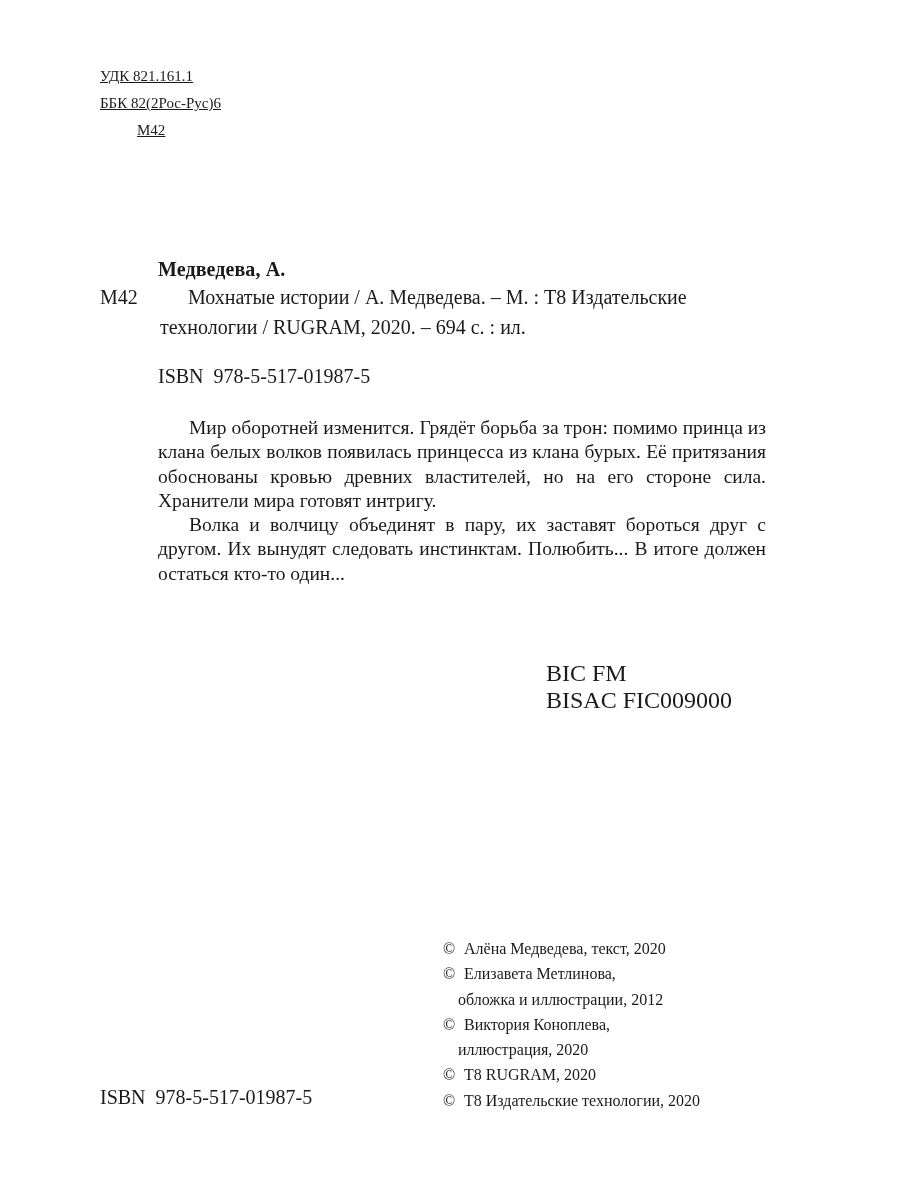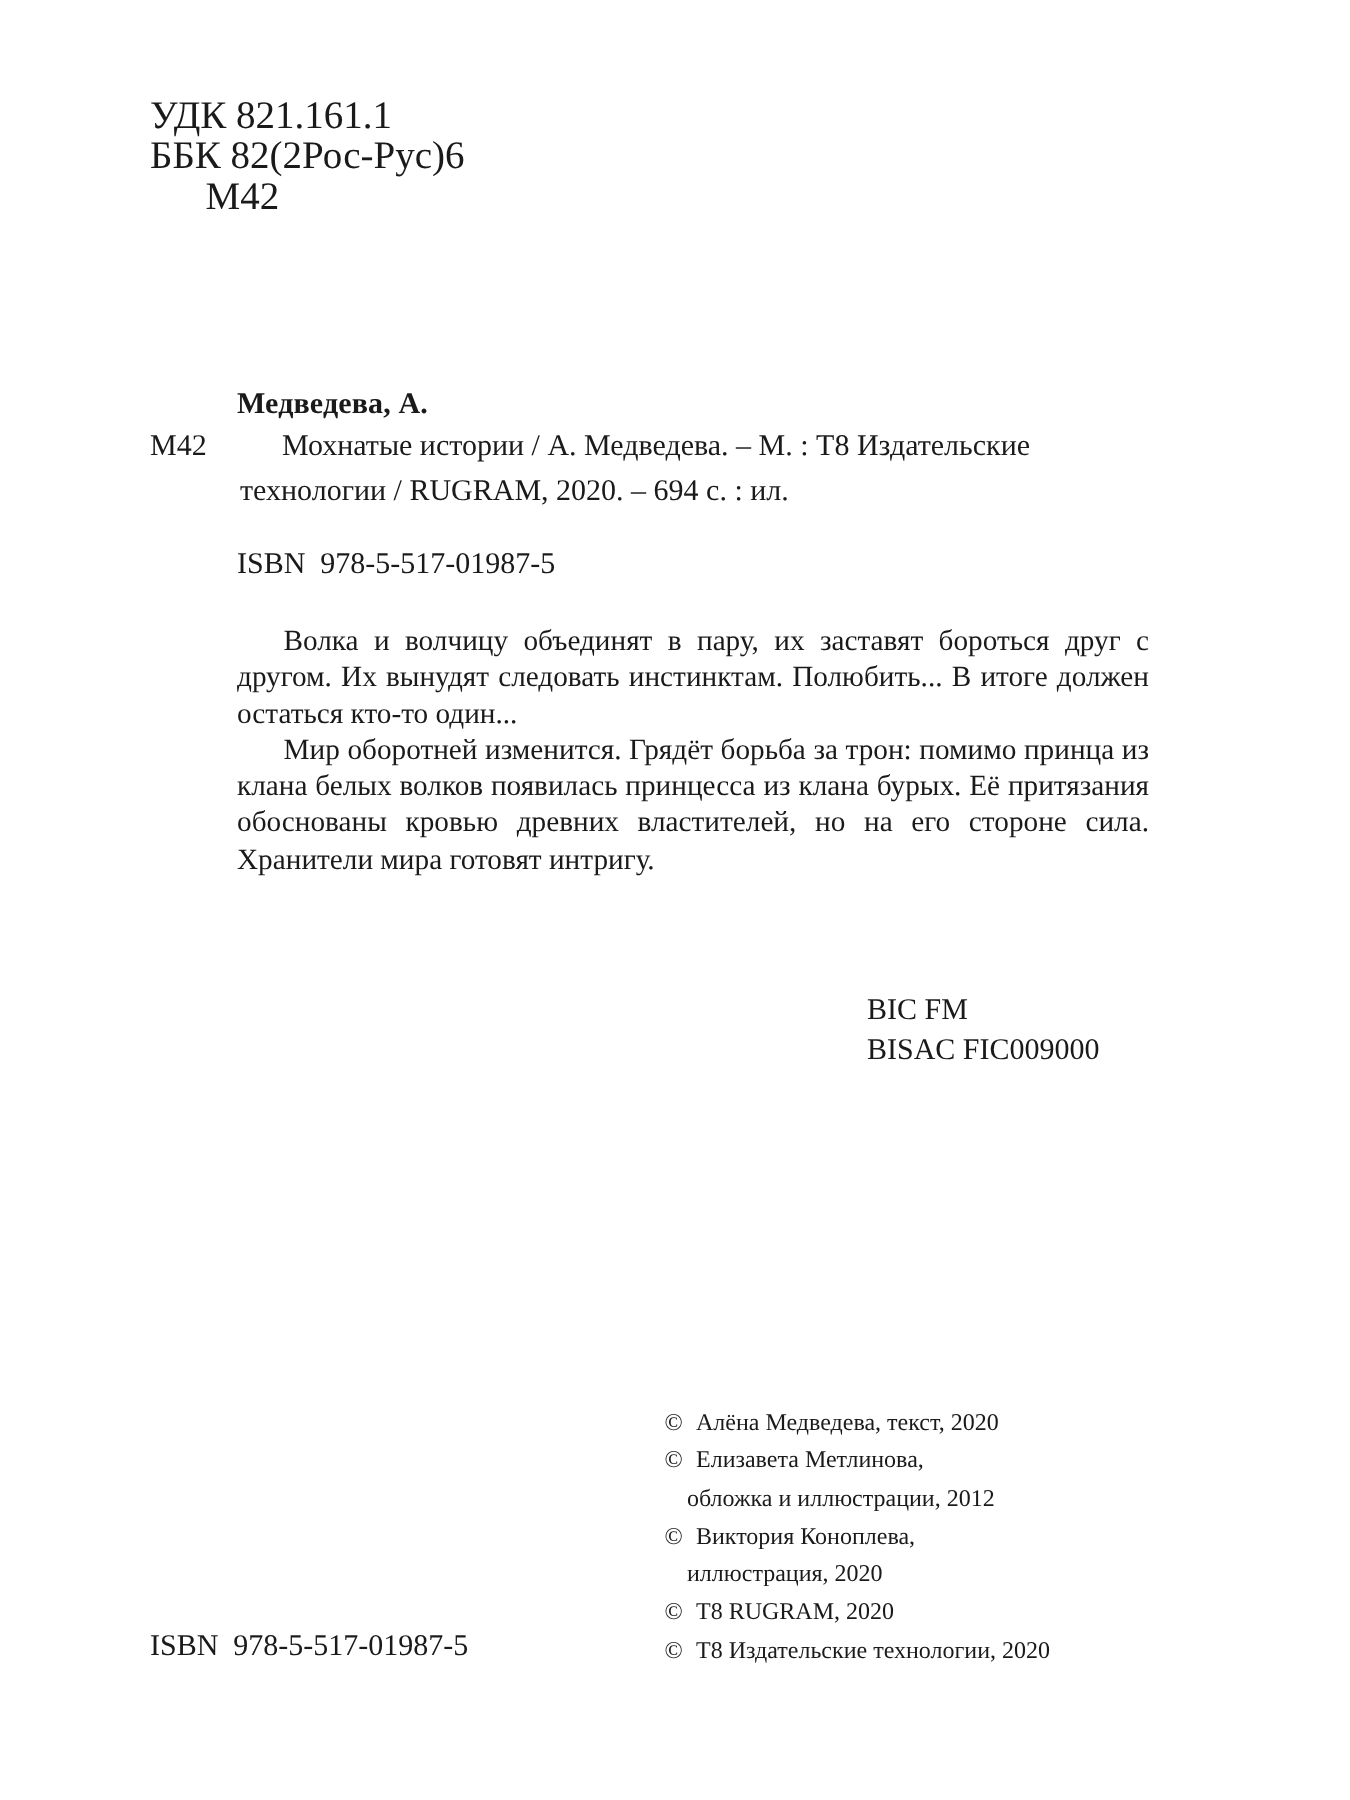--- a/index.html
+++ b/index.html
@@ -23,23 +23,24 @@
     width: 900px;
     height: 1200px;
     background: #ffffff;
   }
 
   
   .class-block {
     position: absolute;
     left: 100px;
     top: 63px;
-    font-size: 26px;
+    font-size: 15px;
     line-height: 27px;
     white-space: nowrap;
+    text-decoration: underline;
   }
   .class-block .cutter {
     display: block;
     padding-left: 37px;
   }
 
   
   .biblio {
     position: absolute;
     left: 100px;
@@ -95,23 +96,23 @@
     hyphens: manual;
   }
   .annotation p {
     margin: 0;
     text-indent: 31px;
   }
 
   
   .codes {
     position: absolute;
-    left: 578px;
+    left: 546px;
     top: 660px;
-    font-size: 20px;
+    font-size: 24px;
     line-height: 27px;
     white-space: nowrap;
   }
 
   
   .copyright {
     position: absolute;
     left: 443px;
     top: 936px;
     font-size: 16px;
@@ -157,22 +158,22 @@
       <span class="biblio-index">М42</span>
       <div class="biblio-text">Мохнатые истории / А. Медведева. – М. : Т8 Издательские технологии / RUGRAM, 2020. – 694 с. : ил.</div>
     </div>
   </div>
 
   <div class="isbn-top">
     <span class="lbl">ISBN</span><span>978-5-517-01987-5</span>
   </div>
 
   <div class="annotation">
+    <p>Мир оборотней изменится. Грядёт борьба за трон: помимо принца из клана белых волков появилась принцесса из клана бурых. Её притязания обоснованы кровью древних властителей, но на его стороне сила. Хранители мира готовят интригу.</p>
     <p>Волка и волчицу объединят в пару, их заставят бороться друг с другом. Их вынудят следовать инстинктам. Полюбить... В итоге должен остаться кто-то один...</p>
-    <p>Мир оборотней изменится. Грядёт борьба за трон: помимо принца из клана белых волков появилась принцесса из клана бурых. Её притязания обоснованы кровью древних властителей, но на его стороне сила. Хранители мира готовят интригу.</p>
   </div>
 
   <div class="codes">
     <div>BIC FM</div>
     <div>BISAC FIC009000</div>
   </div>
 
   <div class="copyright">
     <span class="cline">
       <span class="sym">©</span><span>Алёна Медведева, текст, 2020</span>

